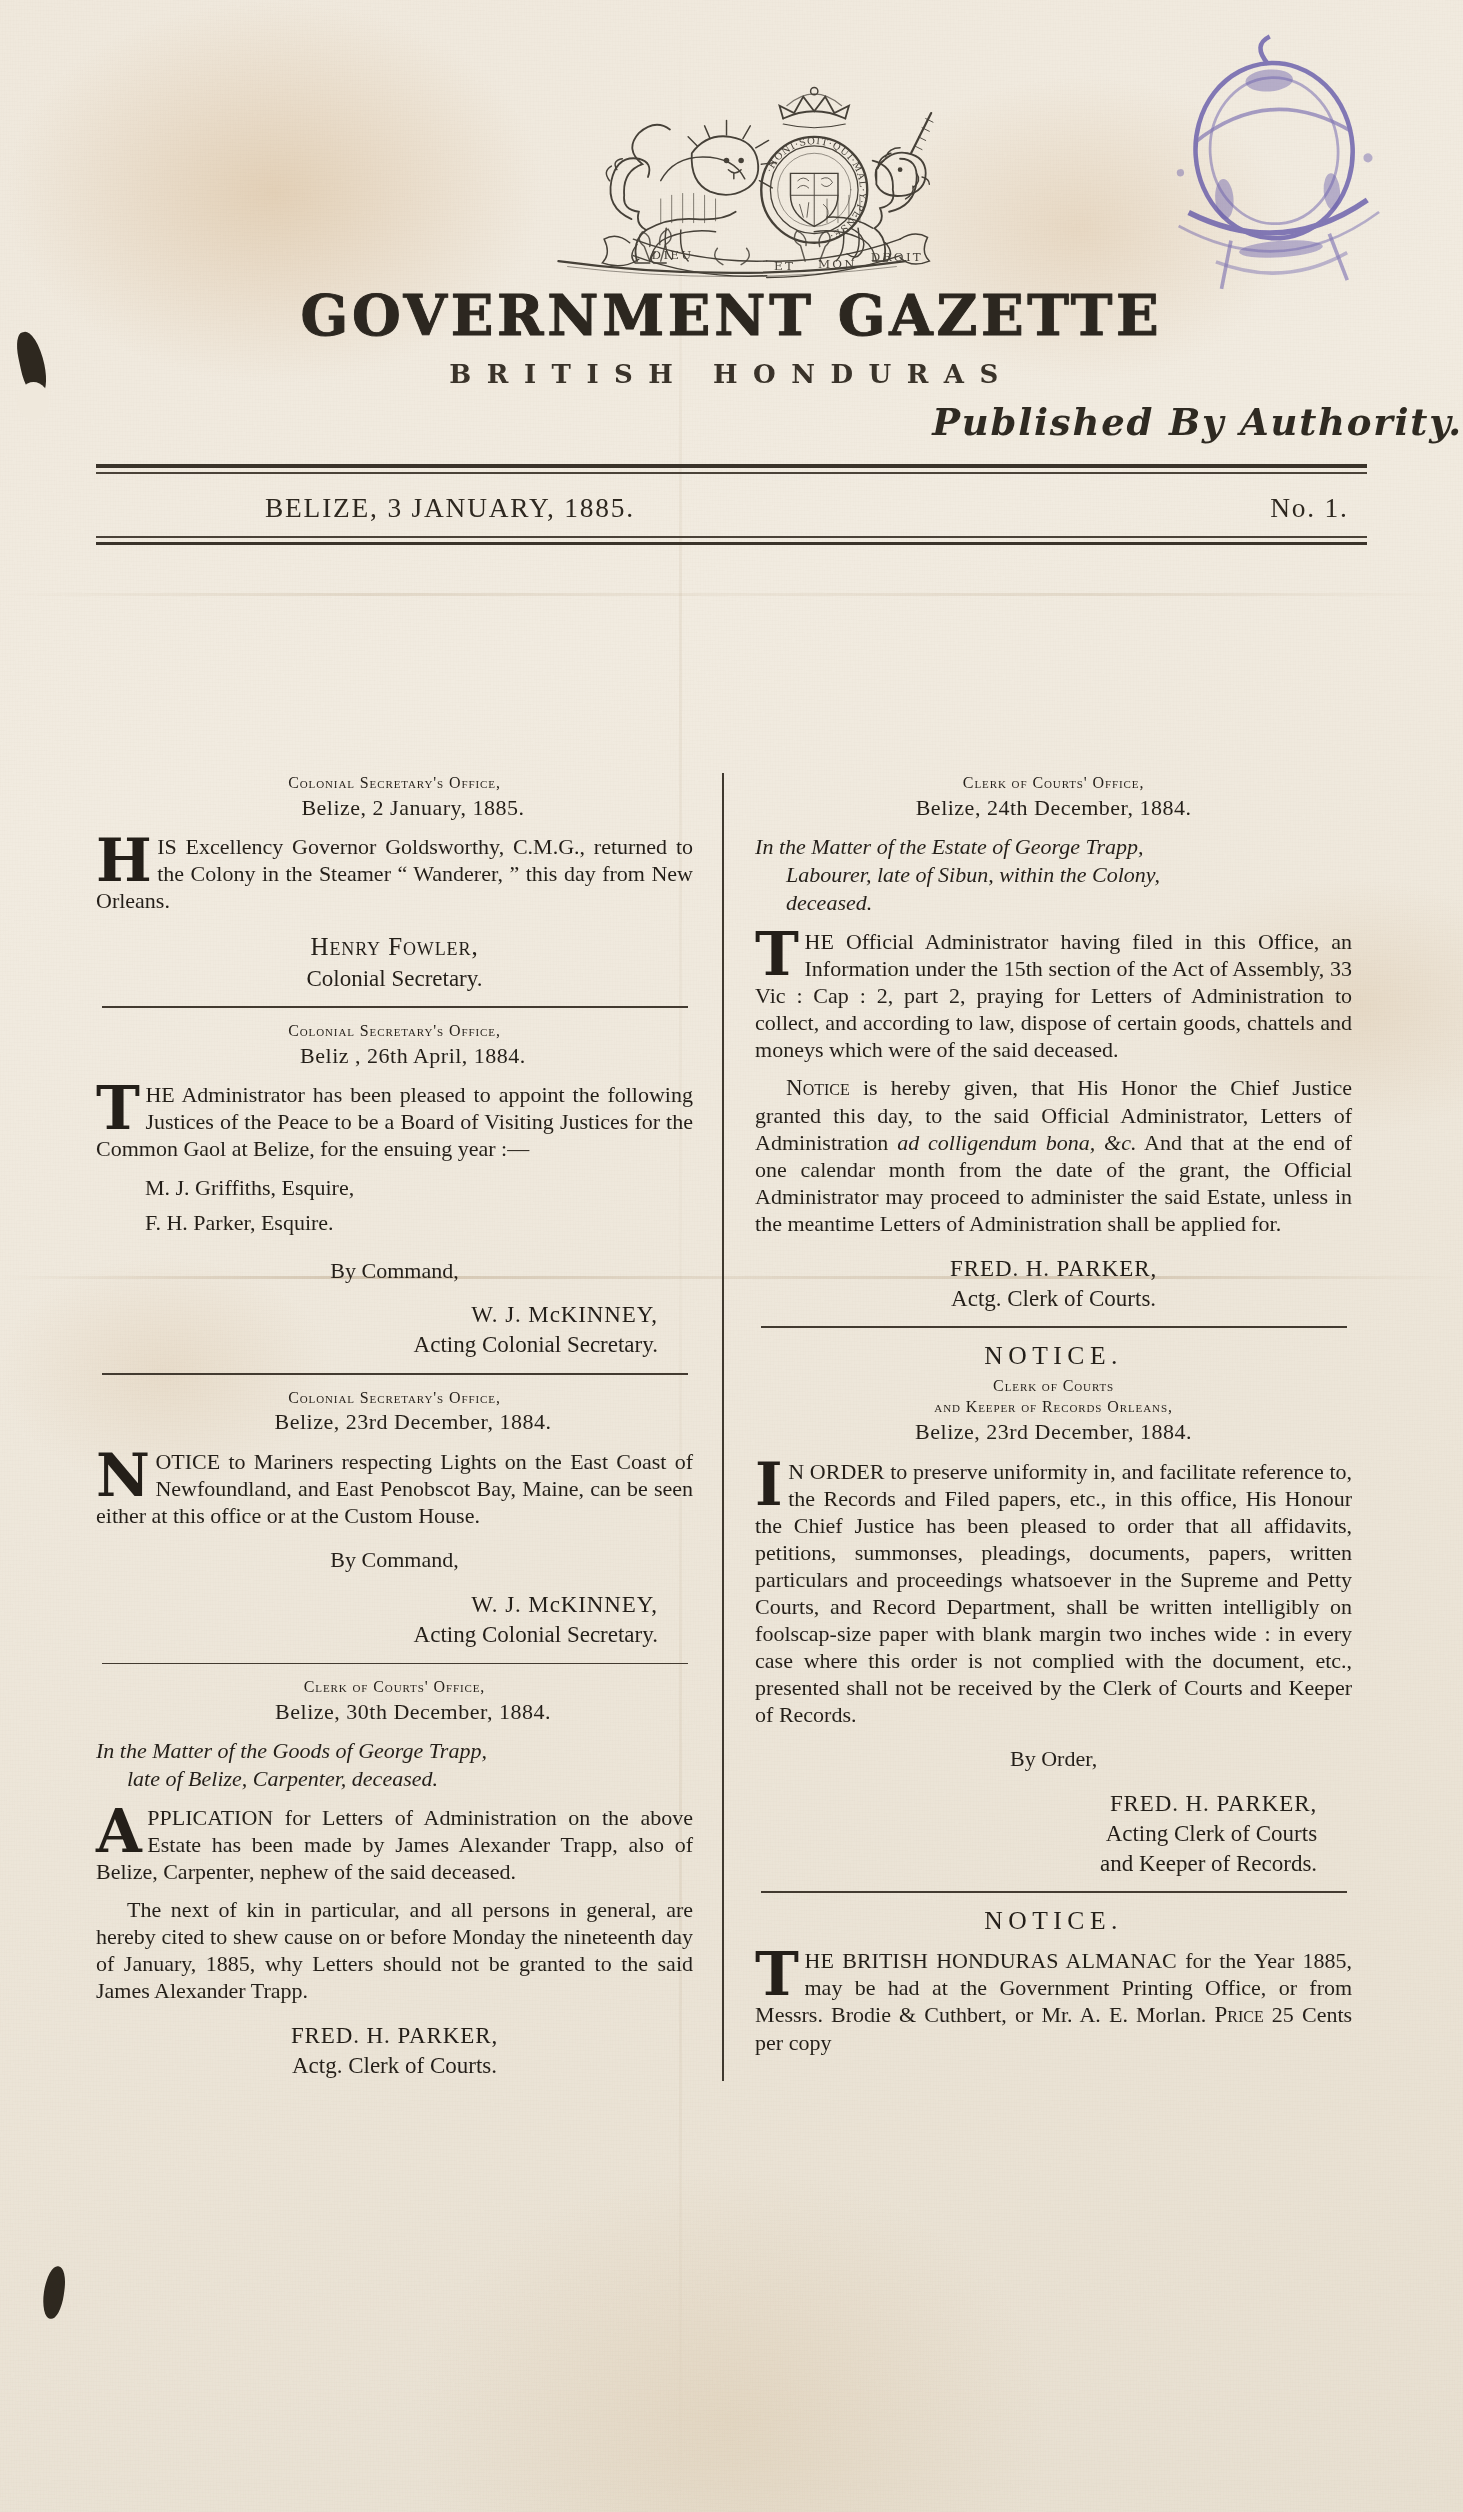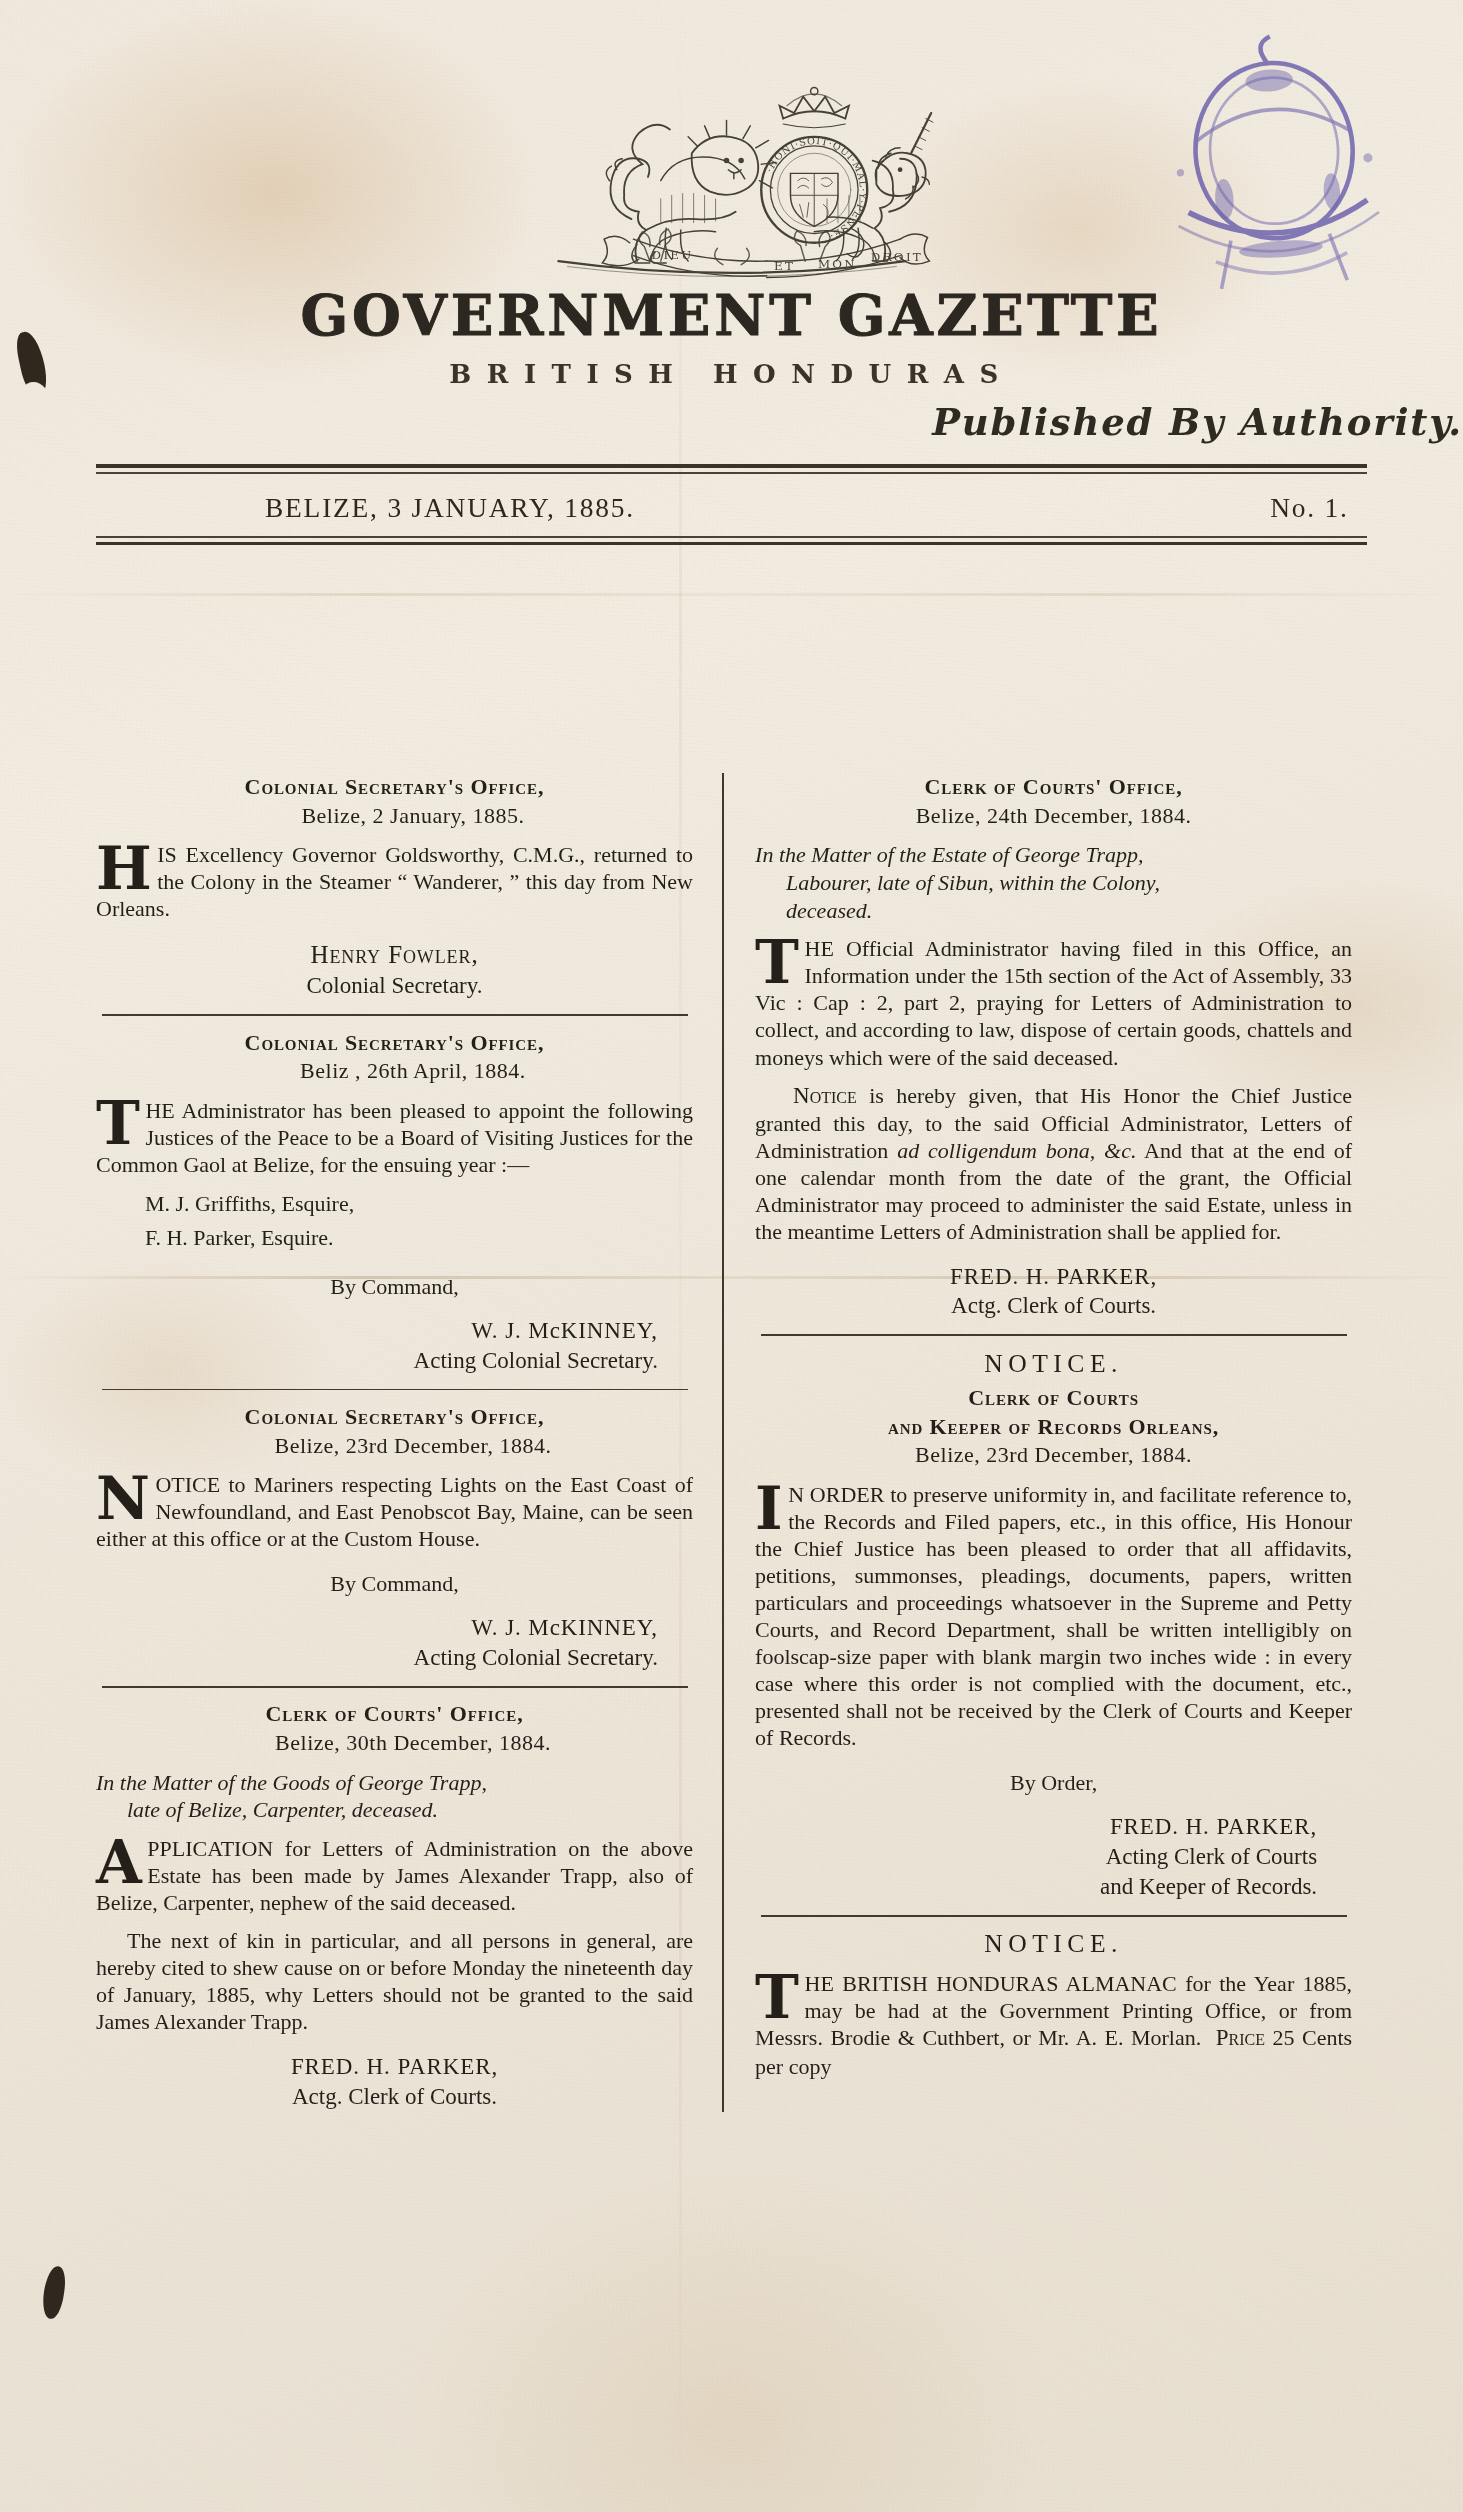--- a/index.html
+++ b/index.html
@@ -94,42 +94,42 @@
 
   .art{color:#241f19;}
   .sep{height:1.8px;background:#423a30;margin:12.8px 5.5px 12.8px 5.5px;}
 
   .office{
     text-align:center;
     font-size:19px;
     letter-spacing:0.5px;
     line-height:1.30;
   }
-  .office .sc{font-variant:small-caps;font-size:22px;letter-spacing:0.9px;font-weight:bold;}
+  .office .sc{font-variant:small-caps;font-size:16px;letter-spacing:0.9px;}
   .office .dt{font-size:22px;}
 
   .ital{
     font-style:italic;
     font-size:22px;
     line-height:1.26;
     margin-top:11px;
     text-align:justify;
   }
   .ital .l2{display:block;padding-left:31px;}
   .ital .l3{display:block;padding-left:31px;}
 
   p.body{
     font-size:22px;
     line-height:1.23;
     text-align:justify;
     margin:11px 0 0 0;
     hyphens:none;
   }
   p.body.ind{text-indent:31px;}
-  p.body .sc{font-variant:small-caps;font-size:23px;margin-left:7px;}
+  p.body .sc{font-variant:small-caps;font-size:23px;}
 
   
   .dropcap{
     float:left;
     font-family:"DejaVu Serif",serif;
     font-weight:bold;
     font-size:59px;
     line-height:.82;
     padding:3.7px 5.5px 0 0;
     color:#241f19;

